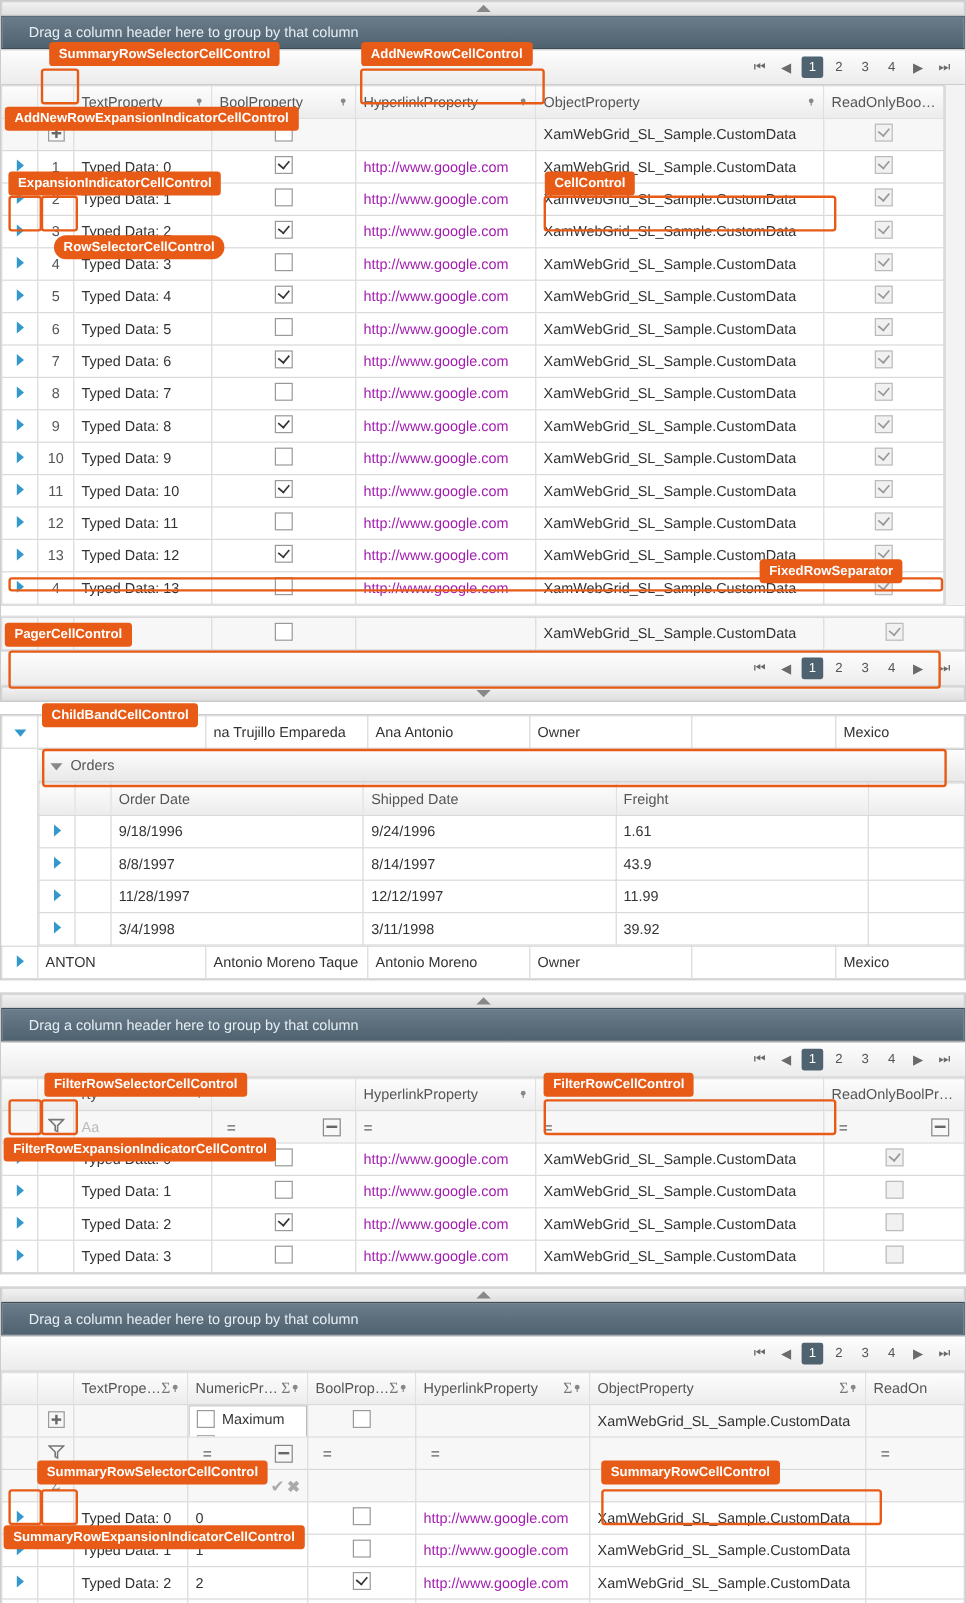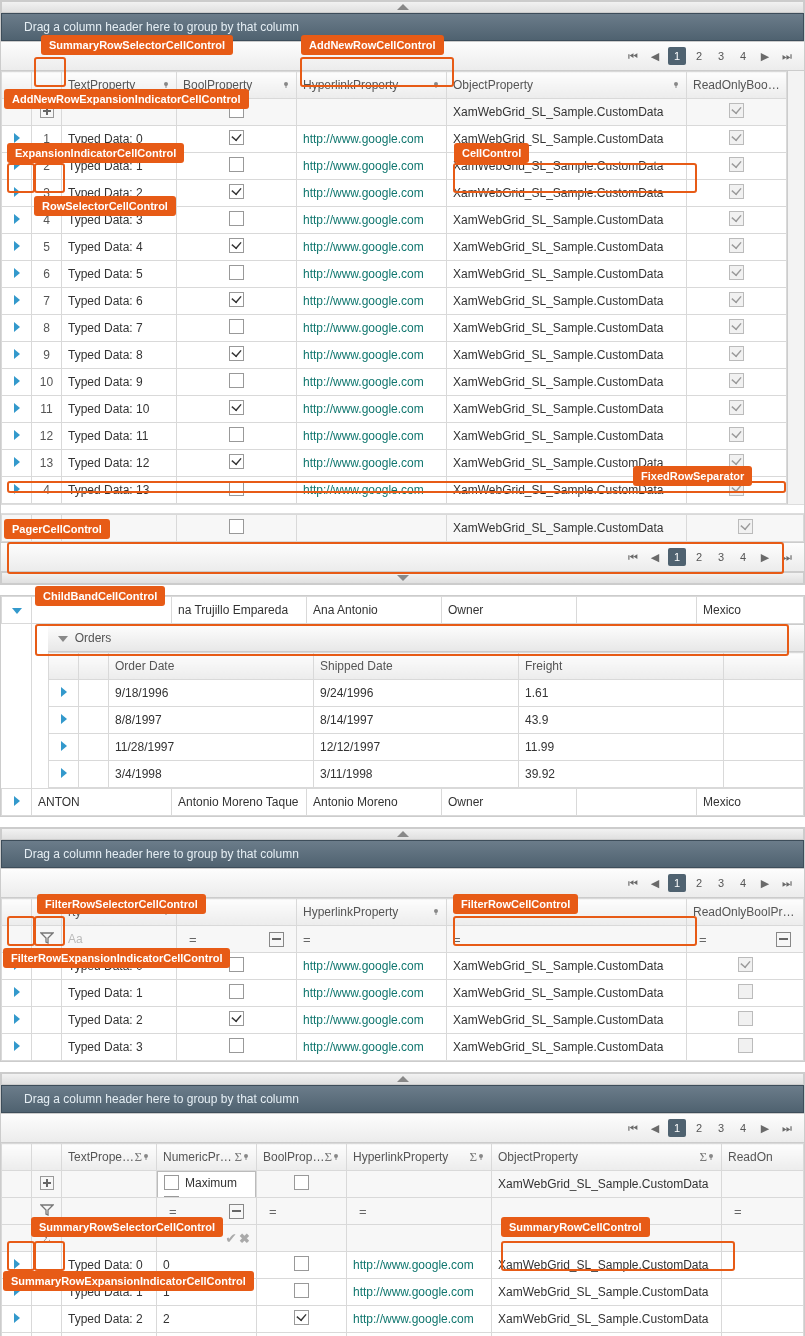--- a/index.html
+++ b/index.html
@@ -29,21 +29,21 @@
 .tri-down{display:inline-block;width:0;height:0;border-left:5px solid transparent;border-right:5px solid transparent;border-top:6px solid #3399cc;cursor:pointer;}
 .tri-down-grey{display:inline-block;width:0;height:0;border-left:5px solid transparent;border-right:5px solid transparent;border-top:6px solid #888;cursor:pointer;}
 .plus{display:inline-block;width:12px;height:12px;border:1px solid #999;position:relative;cursor:pointer;}
 .plus::before,.plus::after{content:"";position:absolute;background:#666;}
 .plus::before{left:5px;top:2px;width:2px;height:8px;}
 .plus::after{top:5px;left:2px;height:2px;width:8px;}
 .checkbox{display:inline-block;width:13px;height:13px;border:1px solid #999;background:#fff;position:relative;}
 .checkbox.checked::after{content:"";position:absolute;left:2px;top:-1px;width:7px;height:10px;border:solid #333;border-width:0 2px 2px 0;transform:rotate(40deg) scale(.7);}
 .checkbox.disabled{background:#f1f1f1;border-color:#bbb;}
 .checkbox.disabled.checked::after{border-color:#999;}
-.hyperlink{color:#0f766e;text-decoration:none;}
+.hyperlink{color:#a21caf;text-decoration:none;}
 tr.addrow td{background:#f7f7f7;}
 .row-int{text-align:center;color:#555;}
 .callout{position:absolute;background:#e75b16;color:#fff;font-size:11px;font-weight:bold;padding:4px 8px;border-radius:3px;z-index:10;white-space:nowrap;pointer-events:none;}
 .outline{position:absolute;border:2px solid #e75b16;border-radius:3px;z-index:9;pointer-events:none;}
 .rel{position:relative;}
 .scrollbar-v{width:16px;background:#f3f3f3;border-left:1px solid #ccc;}
 .child-band{background:linear-gradient(#fdfdfd,#e8e8e8);padding:6px 10px;color:#555;border-top:1px solid #ccc;border-bottom:1px solid #ccc;}
 .filter-icon{display:inline-block;width:14px;height:14px;position:relative;}
 .filter-icon svg{display:block;}
 .eq{font-size:13px;color:#666;}
@@ -60,21 +60,21 @@
 
 <div class="panel rel">
  <div class="triangle-bar triangle-up"></div>
  <div class="groupby-bar">Drag a column header here to group by that column</div>
 
  <div class="callout" style="left:40px;top:34px;">SummaryRowSelectorCellControl</div>
  <div class="callout" style="left:300px;top:34px;">AddNewRowCellControl</div>
  <div class="callout" style="left:3px;top:88px;">AddNewRowExpansionIndicatorCellControl</div>
  <div class="callout" style="left:6px;top:142px;">ExpansionIndicatorCellControl</div>
  <div class="callout" style="left:453px;top:142px;">CellControl</div>
- <div class="callout" style="left:33px;top:195px;">RowSelectorCellControl</div>
+ <div class="callout" style="left:44px;top:195px;border-radius:10px;">RowSelectorCellControl</div>
  <div class="callout" style="left:632px;top:465px;">FixedRowSeparator</div>
  <div class="callout" style="left:3px;top:518px;">PagerCellControl</div>
 
  <div class="outline" style="left:33px;top:56px;width:28px;height:26px;"></div>
  <div class="outline" style="left:299px;top:56px;width:150px;height:26px;"></div>
  <div class="outline" style="left:6px;top:162px;width:24px;height:26px;"></div>
  <div class="outline" style="left:33px;top:162px;width:27px;height:26px;"></div>
  <div class="outline" style="left:452px;top:162px;width:240px;height:26px;"></div>
  <div class="outline" style="left:6px;top:480px;width:775px;height:8px;"></div>
  <div class="outline" style="left:6px;top:541px;width:773px;height:28px;"></div>
@@ -360,21 +360,21 @@
     <td class="exp"><span class="tri-down"></span></td>
     <td></td>
     <td>na Trujillo Empareda</td>
     <td>Ana Antonio</td>
     <td>Owner</td>
     <td></td>
     <td>Mexico</td>
   </tr>
  </tbody>
       </table>
- <div style="display:flex;gap:16px;">
+ <div style="display:flex;">
    <div style="width:30px;border-right:1px solid #d9d9d9;"></div>
    <div style="flex:1;">
      <div class="child-band">
        <span class="tri-down-grey"></span>
        &nbsp;<span>Orders</span>
      </div>
      <table>
        <colgroup>
               <col style="width:30px">
               <col style="width:30px">

